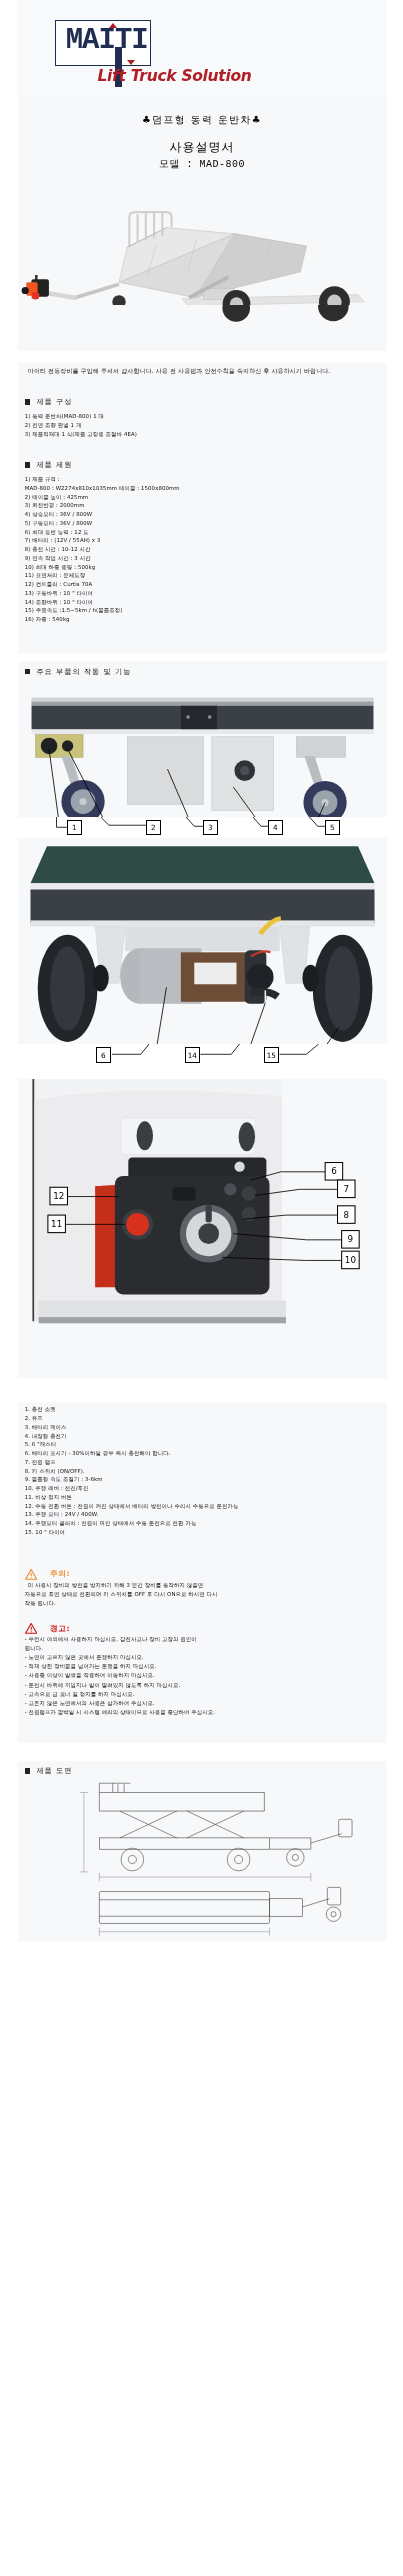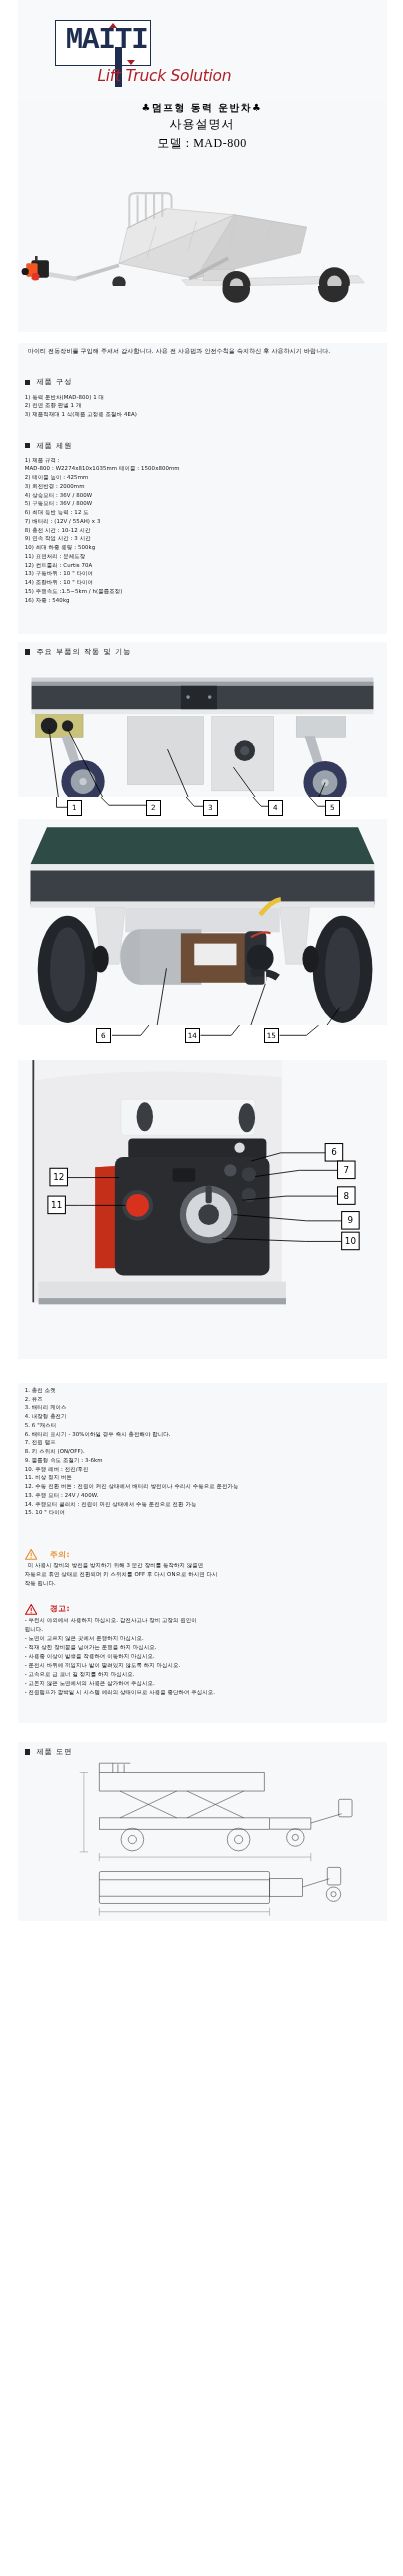--- a/index.html
+++ b/index.html
@@ -69,51 +69,51 @@
   .logo-tbar {
     position: absolute;
     left: 60px; top: 27px;
     width: 7.2px; height: 40px;
     background: #1f2d50;
   }
   .logo-tagline {
     position: absolute;
     left: 43px; top: 47px;
     font-family: "DejaVu Sans", sans-serif;
-    font-weight: 400;
+    font-weight: 700;
     font-style: italic;
     font-size: 15.5px;
     color: #b01f26;
     white-space: nowrap;
     letter-spacing: -0.3px;
   }
 
   
   .title-block {
     background: #f7f8fa;
     margin: 0 17.5px;
     text-align: center;
     padding: 2.1px 0 4.1px 0;
   }
   .doc-title1 {
     font-size: 9.8px;
     letter-spacing: 1.5px;
-    font-weight: 700;
+    font-weight: 400;
     color: #000;
-    margin: 0 0;
+    margin: 12px 0;
   }
   .doc-title2 {
     font-size: 12px;
     letter-spacing: 1px;
     color: #000;
     margin: 1.5px 0;
   }
   .doc-model {
-    font-family: Liberation Serif, serif;
-    font-size: 12px;
+    font-family: Liberation Mono, monospace;
+    font-size: 10px;
     letter-spacing: 0.5px;
     color: #000;
     margin: 1.5px 0 1px 0;
   }
 
   
   .photo {
     position: relative;
     overflow: hidden;
     background: #f7f8fa;

